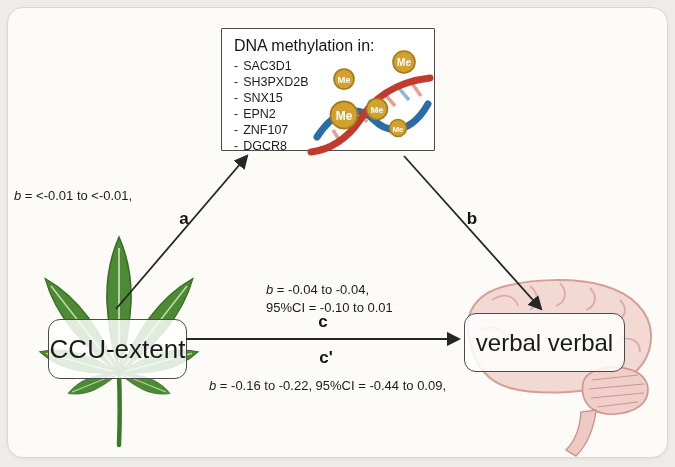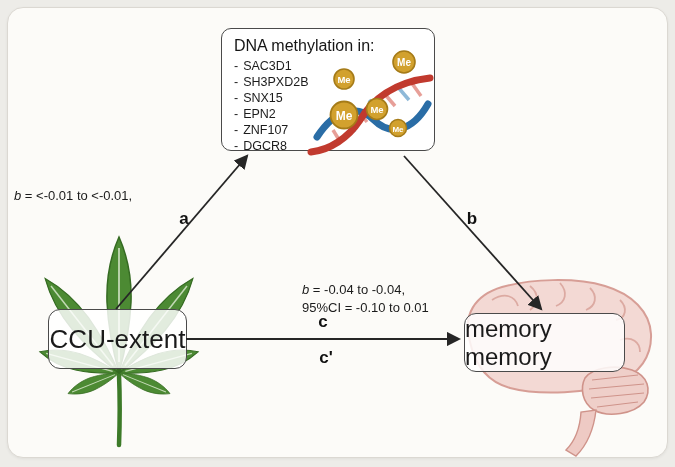--- a/index.html
+++ b/index.html
@@ -8,23 +8,23 @@
     position:absolute; left:7px; top:7px; width:659px; height:449px;
     background:#fcfbf8; border:1px solid #dbd8d2; border-radius:16px;
     box-shadow:0 1px 3px rgba(0,0,0,0.06);
   }
   svg.layer { position:absolute; left:0; top:0; width:675px; height:467px; pointer-events:none; }
   .node {
     position:absolute; border:1.5px solid #4a4a4a; border-radius:12px;
     background:rgba(255,255,255,0.84); color:#1a1a1a;
     display:flex; align-items:center; justify-content:center;
   }
-  #ccu-box   { left:48px;  top:309px; width:137px; height:58px; font-size:26px; }
+  #ccu-box   { left:48px;  top:319px; width:137px; height:58px; font-size:26px; }
   #vm-box    { left:464px; top:313px; width:159px; height:57px; font-size:24px; }
-  #dna-box   { left:221px; top:28px;  width:214px; height:123px; border-radius:10px;
+  #dna-box   { left:221px; top:28px;  width:214px; height:123px; border-radius:1px;
                background:#ffffff; display:block; padding:6px 0 0 12px; box-sizing:border-box; }
   #dna-box .title { font-size:16px; color:#151515; margin:2px 0 3px 0; }
   .gene-row { font-size:12.5px; line-height:16px; color:#1c1c1c; display:flex; }
   .gene-row .bullet { margin-right:5px; }
   .stat { position:absolute; font-size:13px; line-height:17.5px; color:#1b1b1b; white-space:nowrap; }
   .it  { font-style:italic; }
   .sub { font-size:9px; vertical-align:sub; }
   .path-label { position:absolute; transform:translate(-50%,-50%); font-weight:bold;
                 font-size:17px; color:#111; }
 </style>
@@ -72,21 +72,21 @@
         <path d="M 597 407 L 638 402"></path>
       </g>
       <path d="M 596 410 C 594 428 588 444 576 456 L 566 450 C 576 440 580 428 581 412 Z" fill="#eecac4" stroke="#cf938a" stroke-width="1.4"></path>
     </g>
   </svg>
 
   <div class="node" id="ccu-box">
     <span>CCU-extent</span>
   </div>
   <div class="node" id="vm-box">
-    <span>memory memory</span>
+    <span>verbal verbal</span>
   </div>
   <div class="node" id="dna-box">
     <div class="title">DNA methylation in:</div>
     <div class="gene-row">
         <span class="bullet">-</span>
         <span>SAC3D1</span>
       </div>
     <div class="gene-row">
         <span class="bullet">-</span>
         <span>SH3PXD2B</span>
@@ -161,19 +161,20 @@
   </svg>
 
   <div class="path-label" style="left:184px; top:219px;">a</div>
   <div class="path-label" style="left:472px; top:219px;">b</div>
   <div class="path-label" style="left:323px; top:322px;">c</div>
   <div class="path-label" style="left:326px; top:358px;">c'</div>
 
   <div class="stat" style="left:14px; top:187px;">
     <div><span class="it">b</span><span> = &lt;-0.01 to &lt;-0.01,</span></div>
   </div>
-  <div class="stat" style="left:266px; top:281px;margin-left:36px;">
+  <div class="stat" style="left:266px; top:281px;">
     <div><span class="it">b</span><span> = -0.04 to -0.04,</span></div>
     <div><span>95%CI = -0.10 to 0.01</span></div>
   </div>
   <div class="stat" style="left:209px; top:377px;">
+    <div><span class="it">b</span><span> = -0.16 to -0.22, 95%CI = -0.44 to 0.09,</span></div>
   </div>
 </div>
 
 </body></html>

